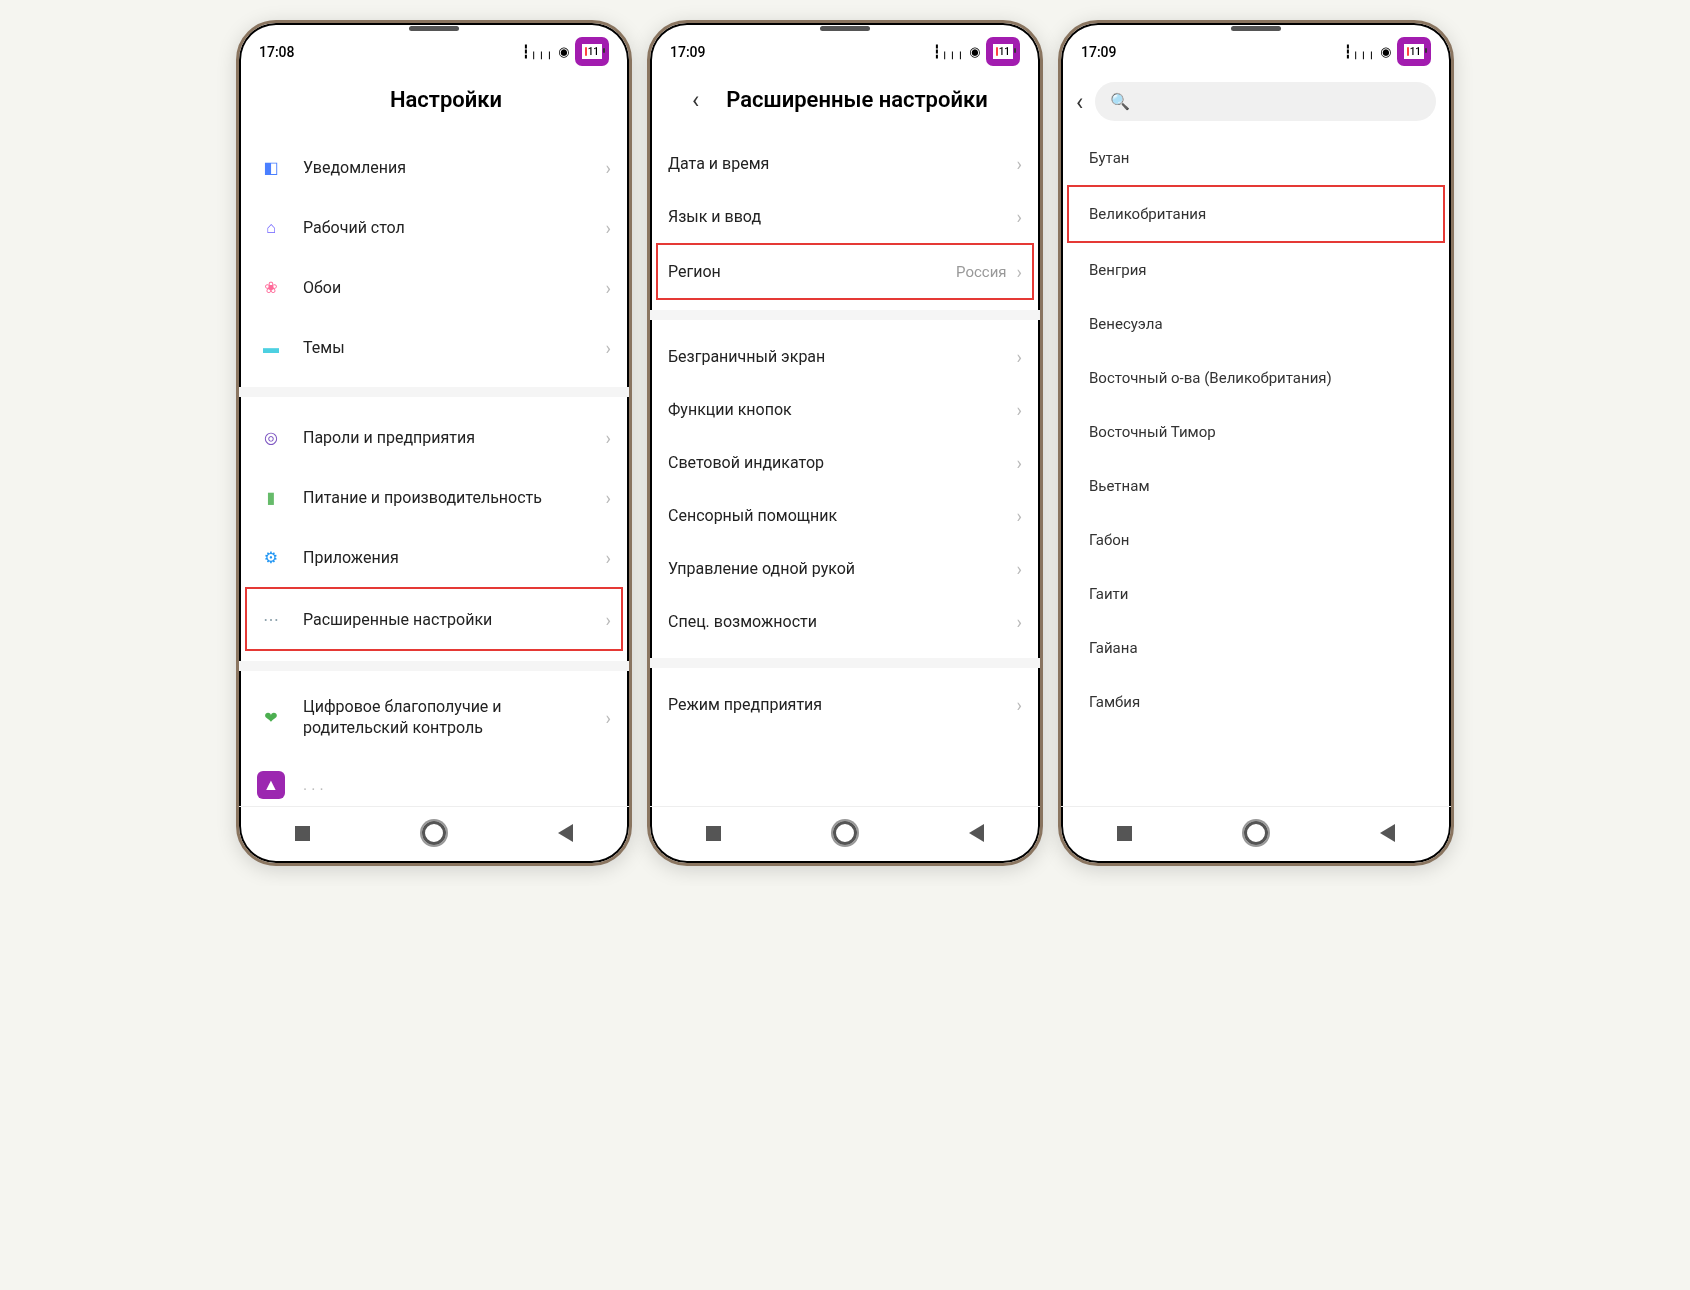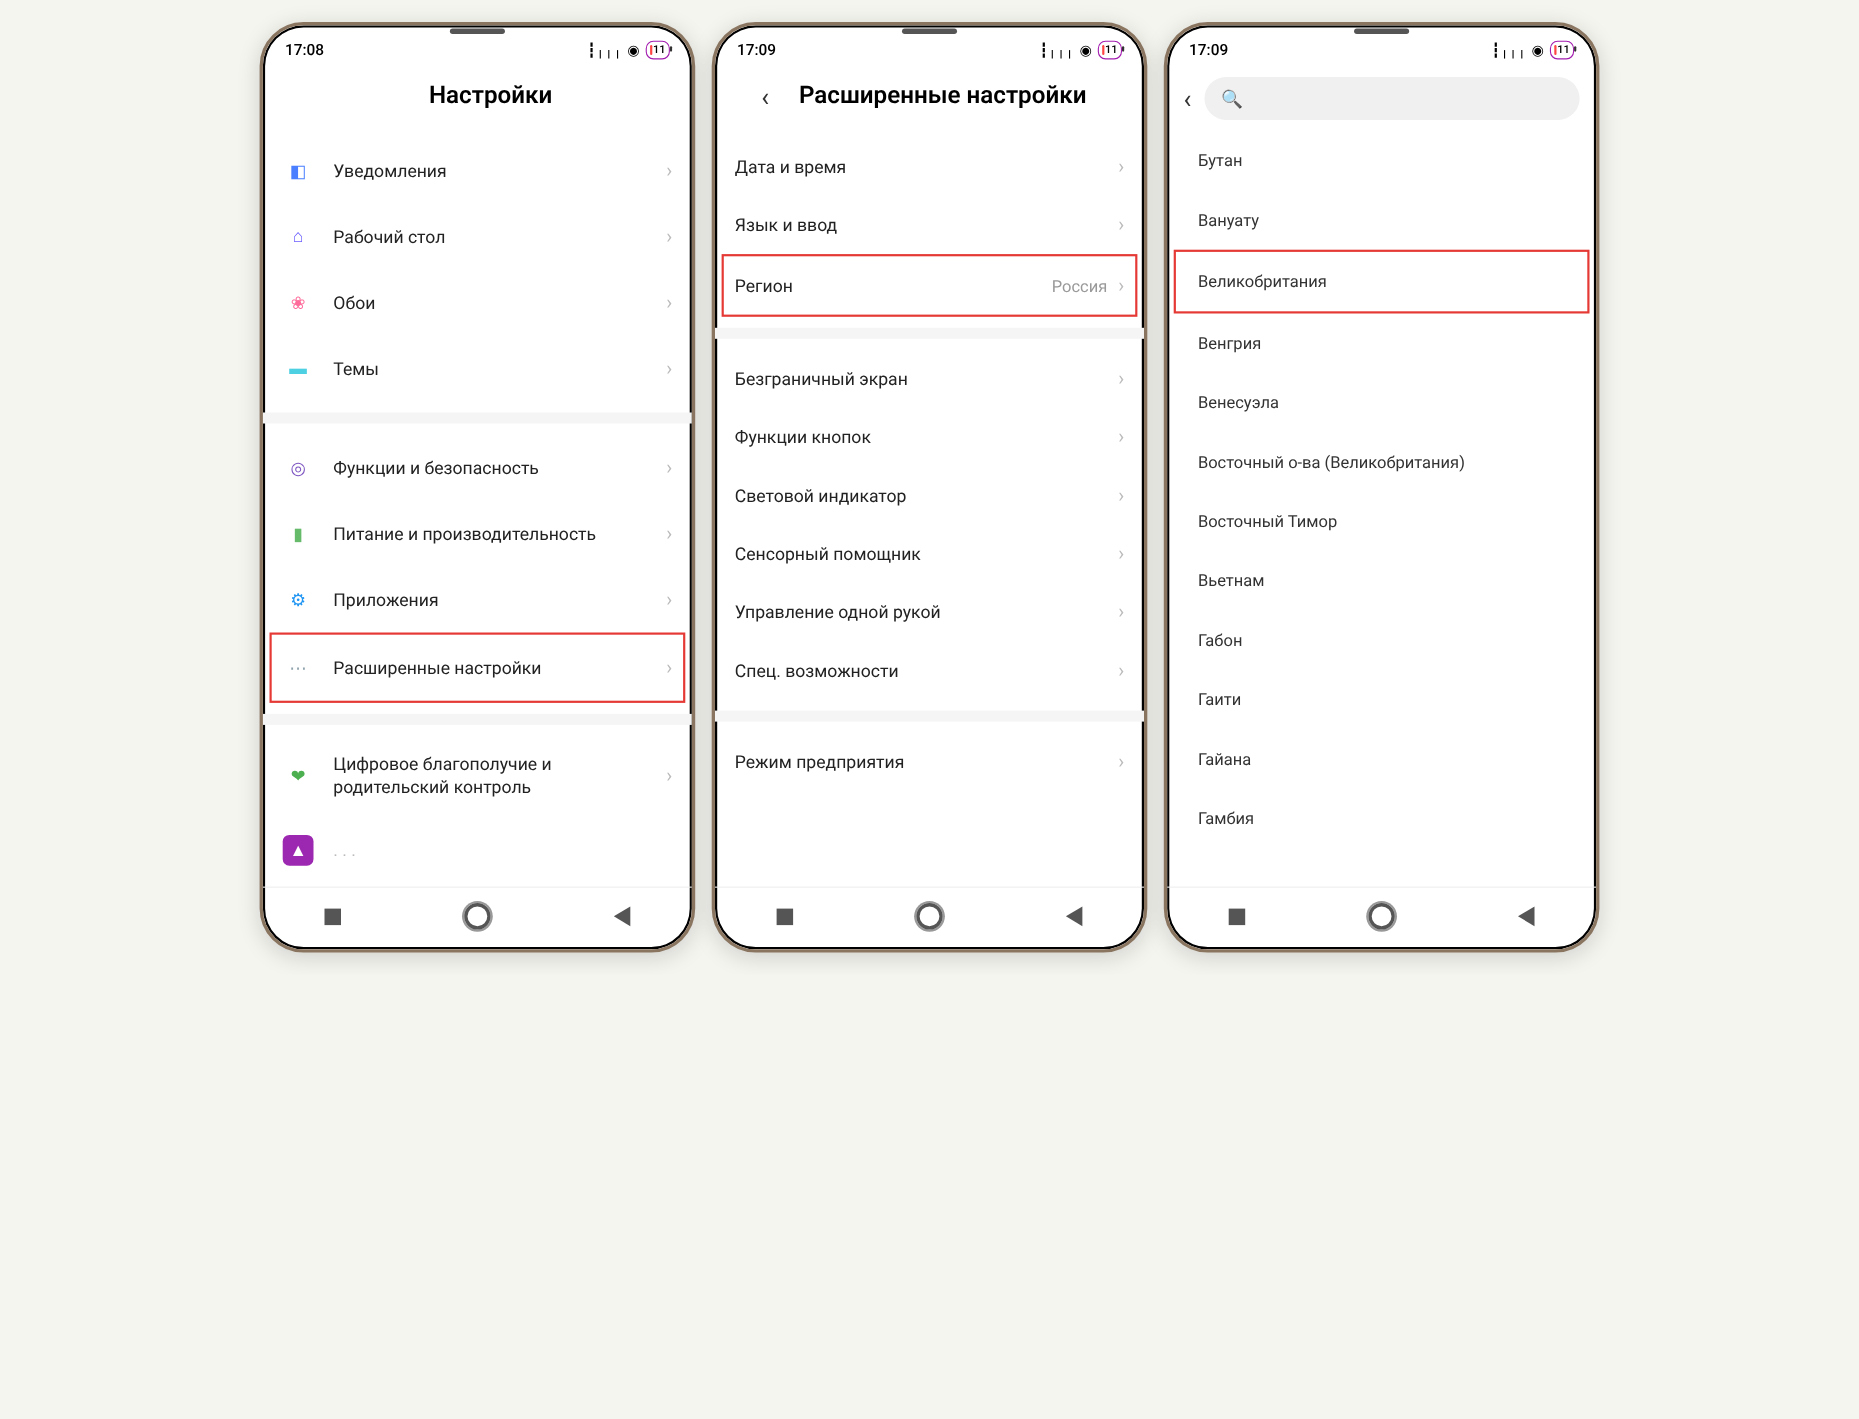--- a/index.html
+++ b/index.html
@@ -50,21 +50,21 @@
   align-items: center;
   padding: 14px 20px 6px;
   font-size: 14px;
   font-weight: 500;
 }
 .status-icons { display: flex; align-items: center; gap: 5px; }
 .signal-icon, .wifi-icon { font-size: 13px; }
 .battery-icon {
   display: inline-flex;
   align-items: center;
-  border: 1px solid #a21caf;
+  border: 7px solid #a21caf;
   border-radius: 7px;
   padding: 1px 3px;
   font-size: 10px;
   height: 13px;
   position: relative;
   text-align: right;
 }
 .battery-icon::after {
   content: '';
   position: absolute;
@@ -227,21 +227,21 @@
         <div class="row with-icon">
           <span class="row-icon" style="color:#4dd0e1">▬</span>
       <span class="row-label ">Темы</span>
       <span class="chevron">›</span>
         </div>
       </div>
     <div class="divider"></div>
     <div id="s1g2">
         <div class="row with-icon">
           <span class="row-icon" style="color:#7e57c2">◎</span>
-      <span class="row-label ">Функции и безопасность</span>
+      <span class="row-label ">Пароли и предприятия</span>
       <span class="chevron">›</span>
         </div>
         <div class="row with-icon">
           <span class="row-icon" style="color:#66bb6a">▮</span>
       <span class="row-label ">Питание и производительность</span>
       <span class="chevron">›</span>
         </div>
         <div class="row with-icon">
           <span class="row-icon" style="color:#2196f3">⚙</span>
       <span class="row-label ">Приложения</span>
@@ -373,21 +373,20 @@
     </div>
   </div>
   <div class="search-header">
     <span class="back-btn" style="position:static;font-size:24px">‹</span>
     <div class="search-box">
       <span class="search-icon">🔍</span>
     </div>
   </div>
   <div class="content" id="s3list">
       <div class="list-item">Бутан</div>
-      <div class="list-item">Вануату</div>
       <div class="list-item highlight-red">Великобритания</div>
       <div class="list-item">Венгрия</div>
       <div class="list-item">Венесуэла</div>
       <div class="list-item">Восточный о-ва (Великобритания)</div>
       <div class="list-item">Восточный Тимор</div>
       <div class="list-item">Вьетнам</div>
       <div class="list-item">Габон</div>
       <div class="list-item">Гаити</div>
       <div class="list-item">Гайана</div>
       <div class="list-item">Гамбия</div>

